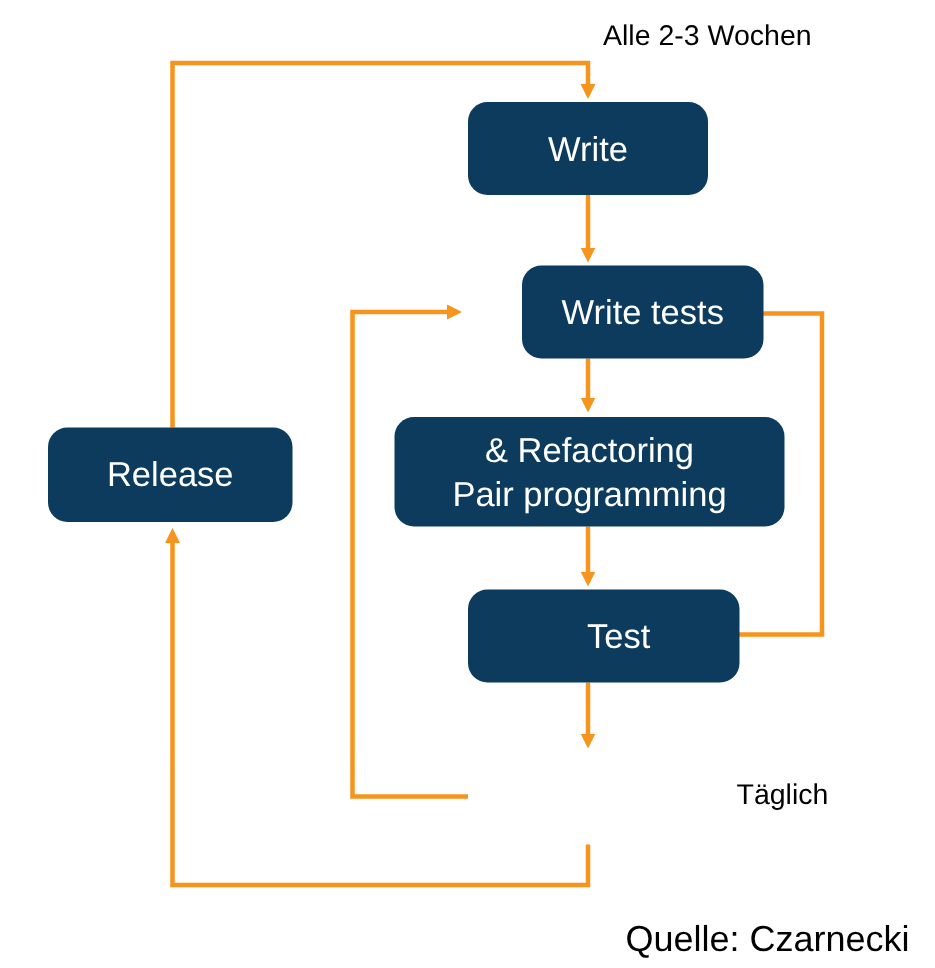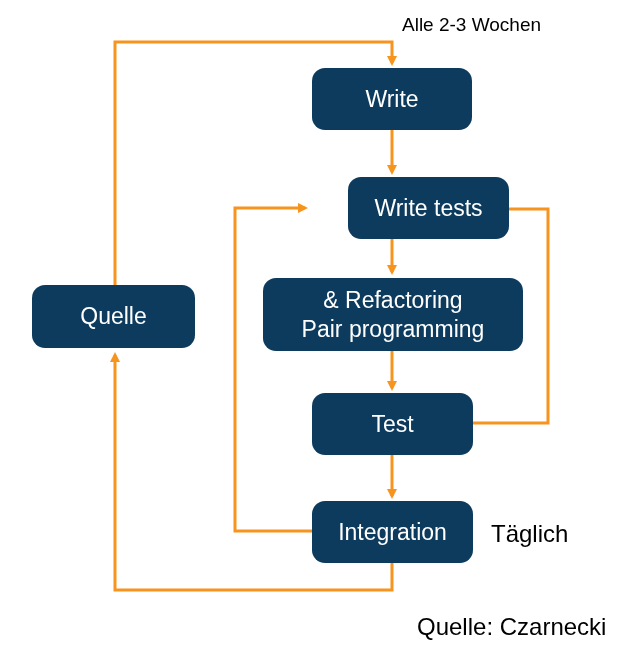--- a/index.html
+++ b/index.html
@@ -29,30 +29,30 @@
     flex-direction:column;
     align-items:center;
     justify-content:center;
     text-align:center;
     font-size:23px;
     line-height:1.25;
   }
   .node-plan{left:312px;top:68px;width:160px;height:62px;}
   .node-write-tests{left:312px;top:177px;width:161px;height:62px;margin-left:36px;}
   .node-pair{left:263px;top:278px;width:260px;height:73px;}
-  .node-test{left:312px;top:393px;width:161px;height:62px;}
+  .node-test{left:312px;top:393px;width:161px;height:62px;padding-left:20px;}
   .node-integration{left:312px;top:501px;width:161px;height:62px;}
   .node-release{left:32px;top:285px;width:163px;height:63px;}
   .annotation{
     position:absolute;
     color:var(--label-text);
     white-space:nowrap;
   }
   .annotation-top{left:402px;top:14px;font-size:19px;}
-  .annotation-daily{left:491px;top:520px;font-size:24px;}
+  .annotation-daily{left:491px;top:520px;font-size:19px;}
   .annotation-source{left:417px;top:613px;font-size:24px;}
 </style>
 </head>
 <body>
 
 <div class="canvas">
 
   <svg class="edges-layer" width="623" height="645" viewBox="0 0 623 645" xmlns="http://www.w3.org/2000/svg">
     <defs>
       <marker id="arrowhead" markerUnits="userSpaceOnUse" markerWidth="11" markerHeight="11" refX="7" refY="5" orient="auto">
@@ -81,25 +81,22 @@
 
   <div class="node node-pair">
     <span>&amp; Refactoring</span>
     <span>Pair programming</span>
   </div>
 
   <div class="node node-test">
     <span>Test</span>
   </div>
 
-  <div class="node node-integration">
-    <span>Integration</span>
-  </div>
 
   <div class="node node-release">
-    <span>Quelle</span>
+    <span>Release</span>
   </div>
 
   <div class="annotation annotation-daily">Täglich</div>
 
   <div class="annotation annotation-source">Quelle: Czarnecki</div>
 
 </div>
 
 </body></html>

